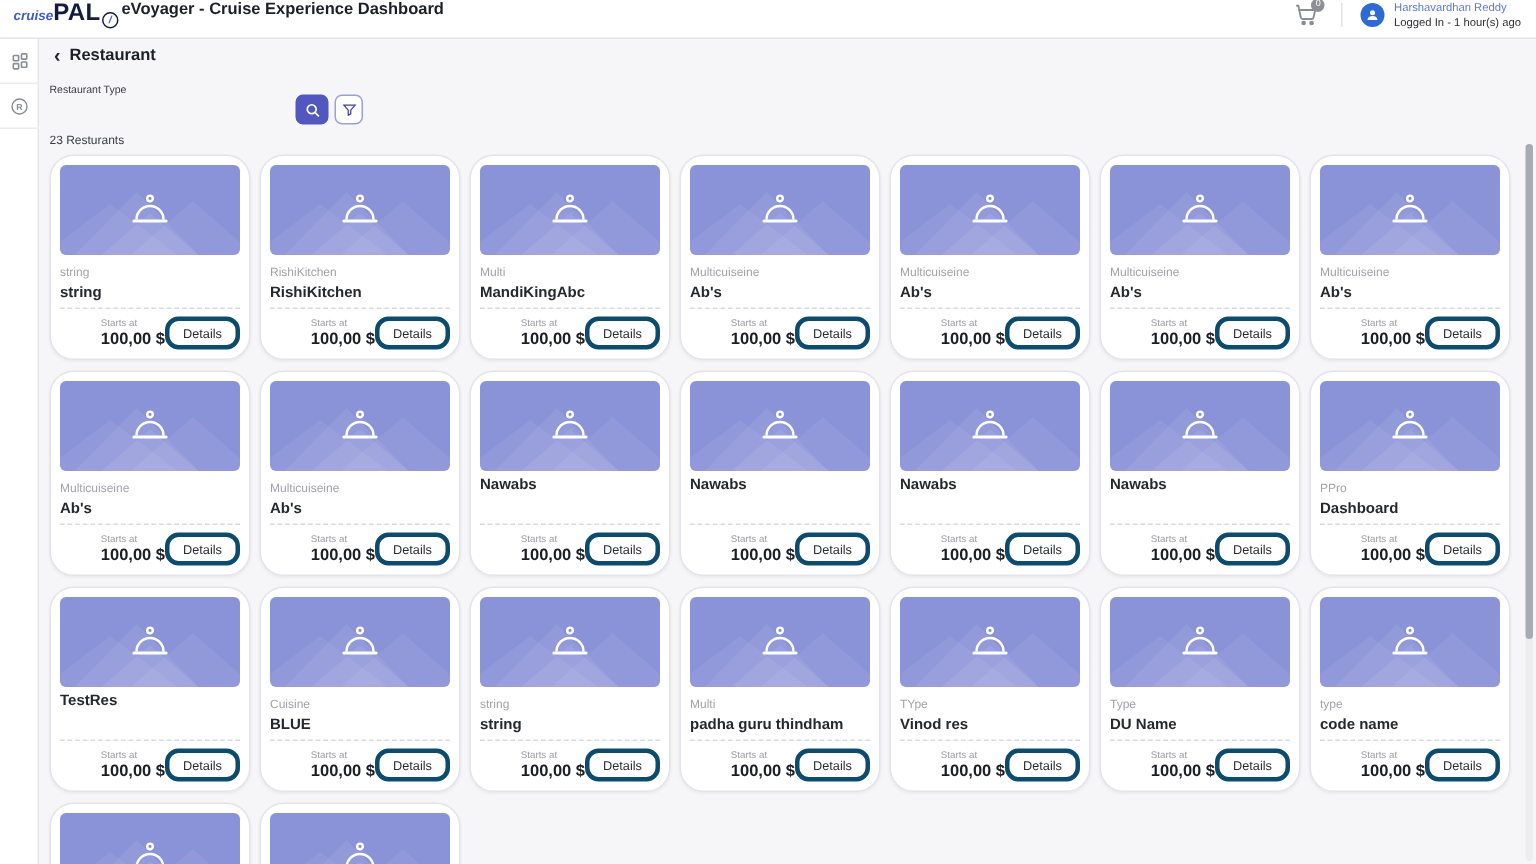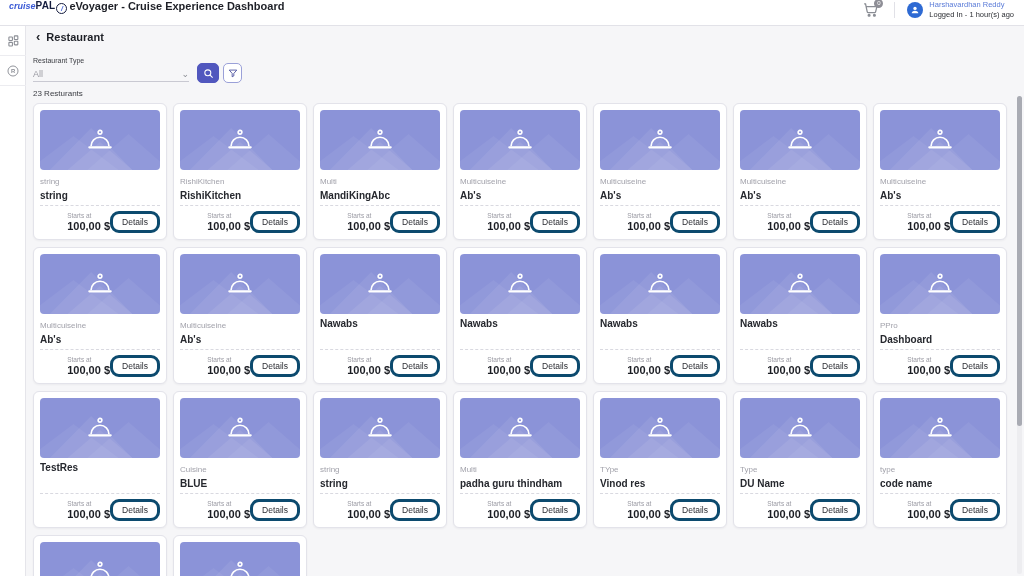--- a/index.html
+++ b/index.html
@@ -4,21 +4,21 @@
 <style>
   * { margin:0; padding:0; box-sizing:border-box; }
   html,body { width:1024px; height:576px; font-family:"Liberation Sans", sans-serif; }
   .app { position:relative; width:1024px; height:576px; background:#f6f6f8; overflow:hidden; }
 
   
   .topbar { position:absolute; top:0; left:0; width:1024px; height:26px; background:#ffffff;
             border-bottom:1px solid #e2e2e8; display:flex; align-items:flex-start; z-index:30; }
   .logo { display:flex; align-items:baseline; margin-left:9px; cursor:pointer; }
   .logo-cruise { font-style:italic; color:#3b5bd6; font-size:9px; font-weight:bold; }
-  .logo-pal { color:#141c3e; font-size:10px; font-weight:900; letter-spacing:.2px; }
+  .logo-pal { color:#141c3e; font-size:16px; font-weight:900; letter-spacing:.2px; }
   .logo-mark { width:11px; height:11px; border:1.2px solid #141c3e; border-radius:50%;
                margin-left:1px; position:relative; top:2px; display:inline-flex;
                align-items:center; justify-content:center; font-size:7px; color:#3b5bd6;
                font-style:italic; font-weight:bold; }
   .app-title { margin-left:2px; font-size:11px; font-weight:bold; color:#1d1f26; }
   .topbar-right { margin-left:auto; display:flex; align-items:center; margin-right:10px; }
   .cart-wrap { position:relative; width:20px; height:18px; cursor:pointer; }
   .cart-badge { position:absolute; top:-2px; right:-1px; min-width:9px; height:9px;
                 background:#8e8e96; color:#fff; font-size:6px; border-radius:5px;
                 display:flex; align-items:center; justify-content:center; }
@@ -51,21 +51,21 @@
                 background:#5157be; border:1px solid #5157be; border-radius:5px;
                 display:flex; align-items:center; justify-content:center; cursor:pointer; }
   .btn-filter { position:absolute; top:63px; left:223px; width:19px; height:20px;
                 background:#ffffff; border:1px solid #9aa0d8; border-radius:5px;
                 display:flex; align-items:center; justify-content:center; cursor:pointer; }
   .count-text { position:absolute; top:89px; left:33px; font-size:8px; color:#3a3c42; }
 
   
   .grid { position:absolute; left:33px; top:103px; width:974px; display:grid;
           grid-template-columns:repeat(7, 134px); gap:7px 6px; }
-  .card { background:#fff; border:1px solid #e3e3ea; border-radius:6px; padding:6px;
+  .card { background:#fff; border:1px solid #e3e3ea; border-radius:16px; padding:6px;
           height:137px; display:flex; flex-direction:column;
           box-shadow:0 1px 2px rgba(30,30,60,.05); }
   .card-img { height:60px; border-radius:4px; background:#8b93d8; position:relative;
               overflow:hidden; flex:none; }
   .card-img svg.backdrop { position:absolute; inset:0; width:100%; height:100%; }
   .cloche { position:absolute; left:50%; top:50%; transform:translate(-50%,-46%); }
   .cuisine { font-size:8px; color:#a2a2ab; margin-top:7px; line-height:9px; }
   .rname { font-size:10px; font-weight:bold; color:#26282e; margin-top:4px; line-height:11px;
            white-space:nowrap; overflow:hidden; }
   .card-footer { margin-top:auto; border-top:1px dashed #d9d9e0; padding-top:5px;
@@ -132,24 +132,20 @@
       </svg>
     </div>
   </div>
 
   <div class="back-row">
     <span class="back-chevron">‹</span>
     <span class="back-label">Restaurant</span>
   </div>
 
   <div class="filter-label">Restaurant Type</div>
-  <div class="filter-select">
-    <span class="filter-value">All</span>
-    <span class="filter-chevron">⌄</span>
-  </div>
   <div class="btn-search">
     <svg width="11" height="11" viewBox="0 0 24 24" fill="none" stroke="#ffffff" stroke-width="2.4">
       <circle cx="10.5" cy="10.5" r="6.5"></circle>
       <line x1="15.5" y1="15.5" x2="21" y2="21"></line>
     </svg>
   </div>
   <div class="btn-filter">
     <svg width="10" height="10" viewBox="0 0 24 24" fill="none" stroke="#3e4499" stroke-width="2">
       <path d="M3 5h18l-7 8v6l-4 2v-8z"></path>
     </svg>

